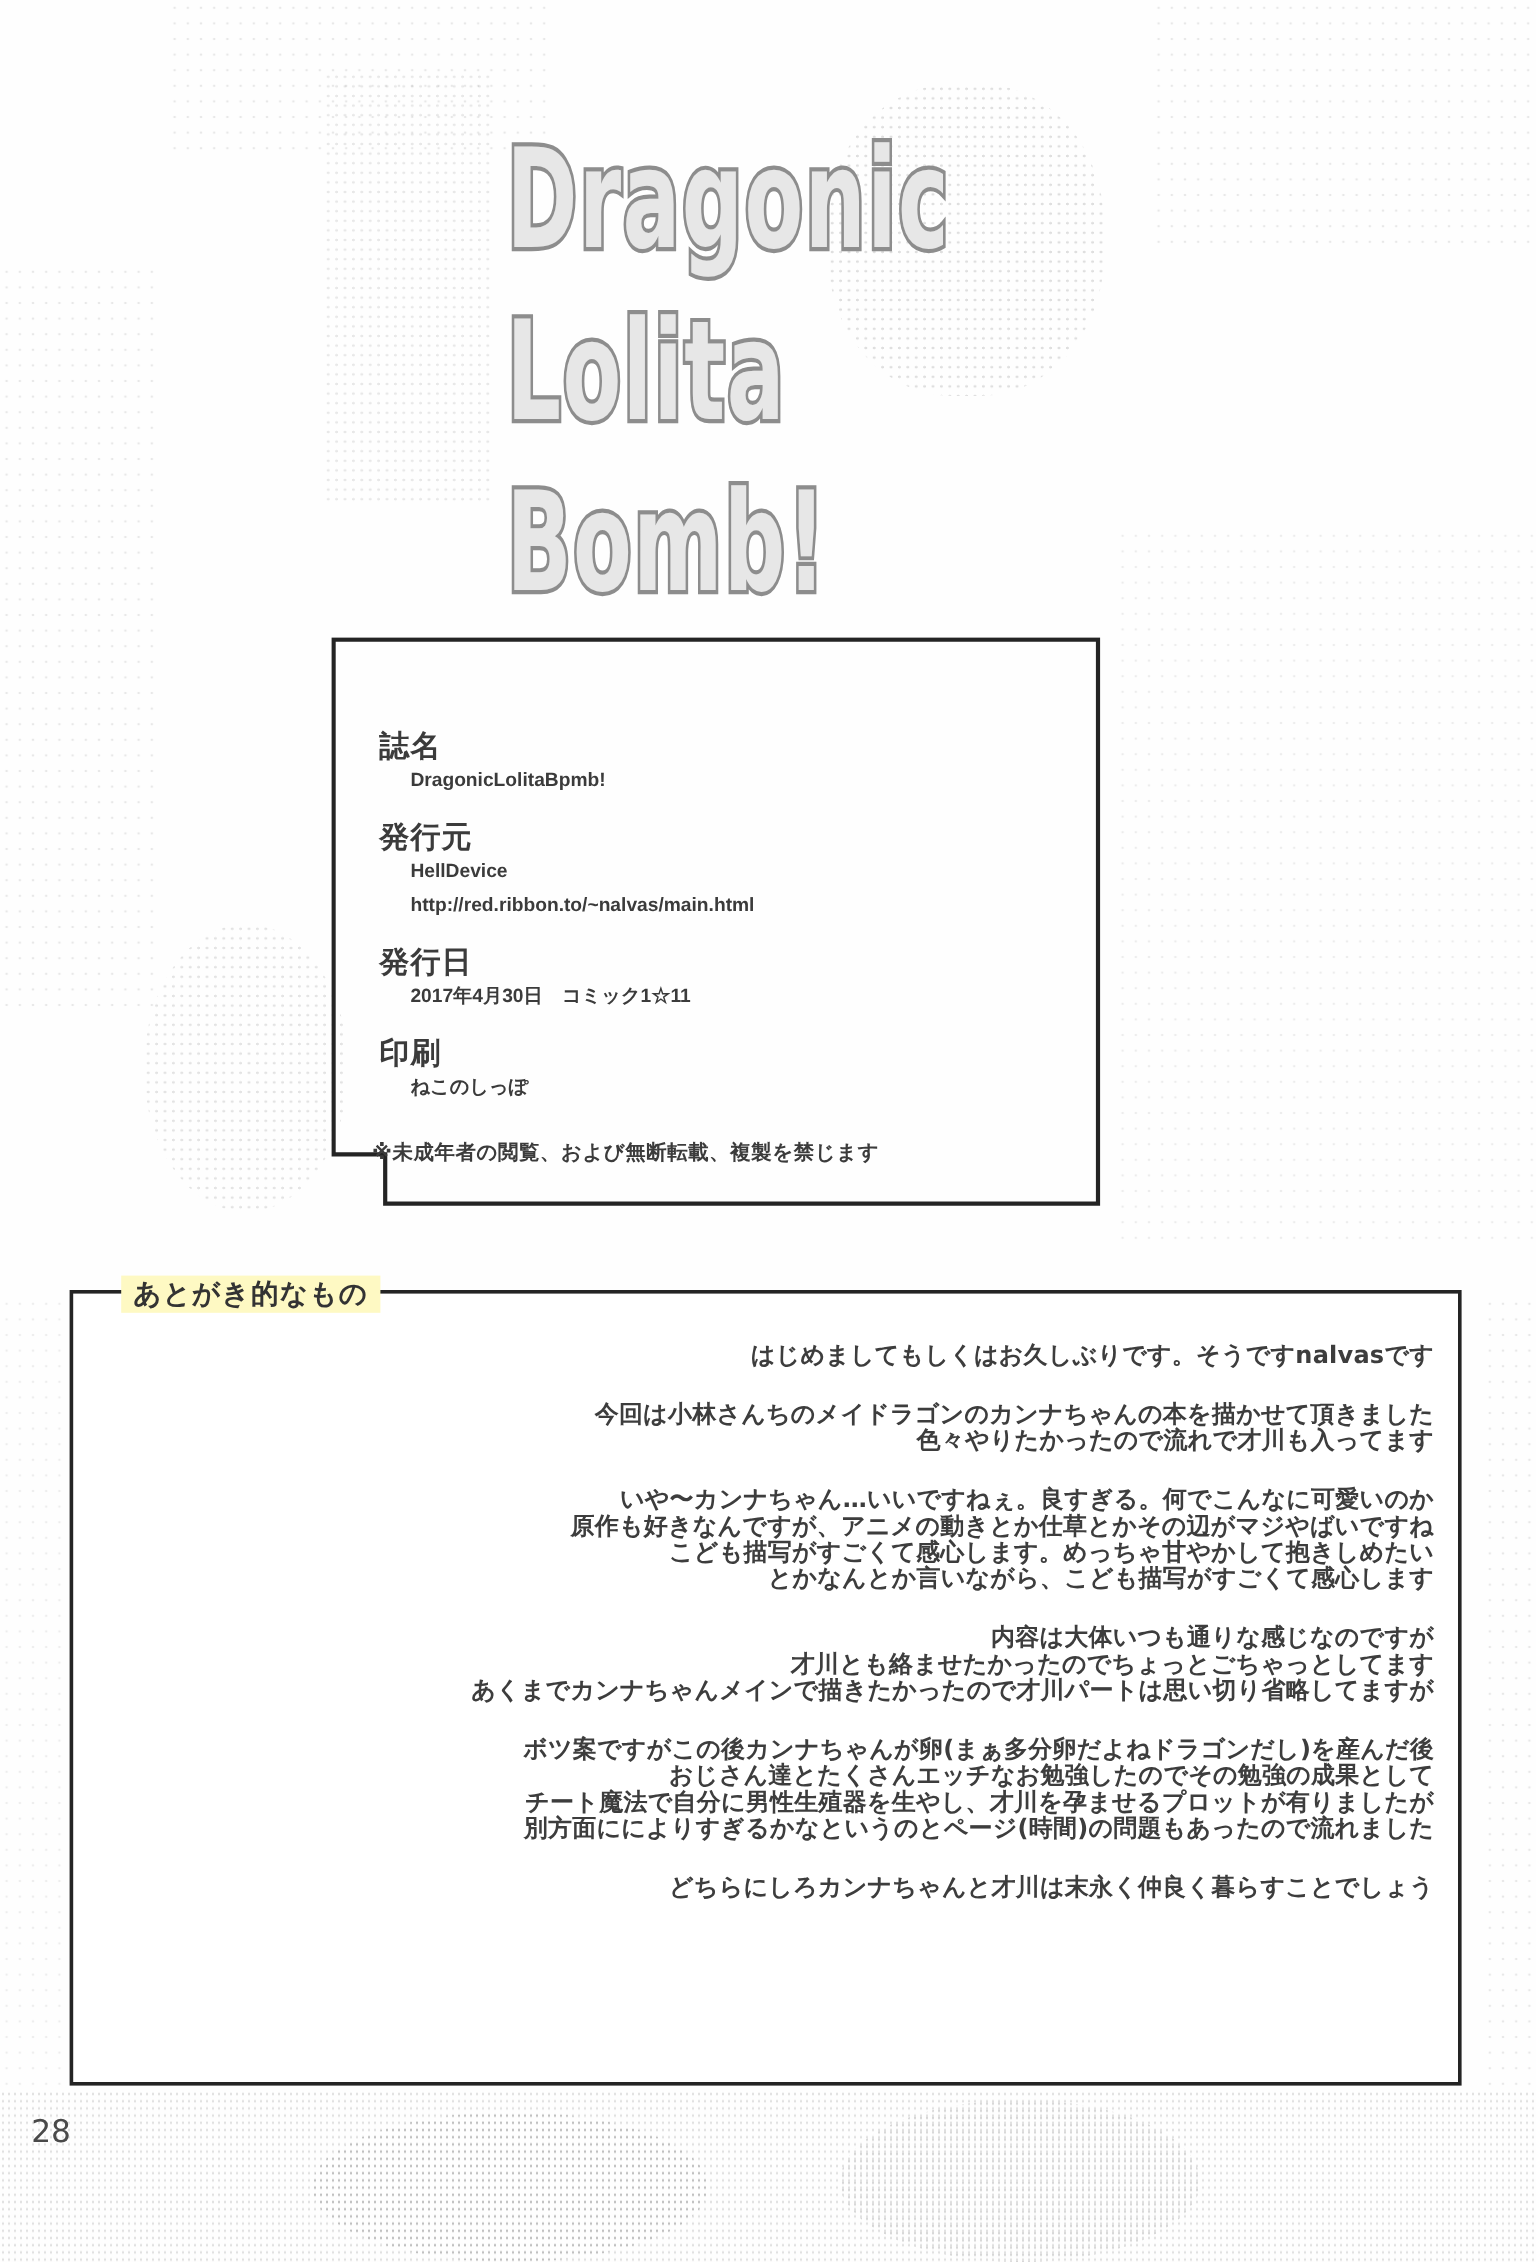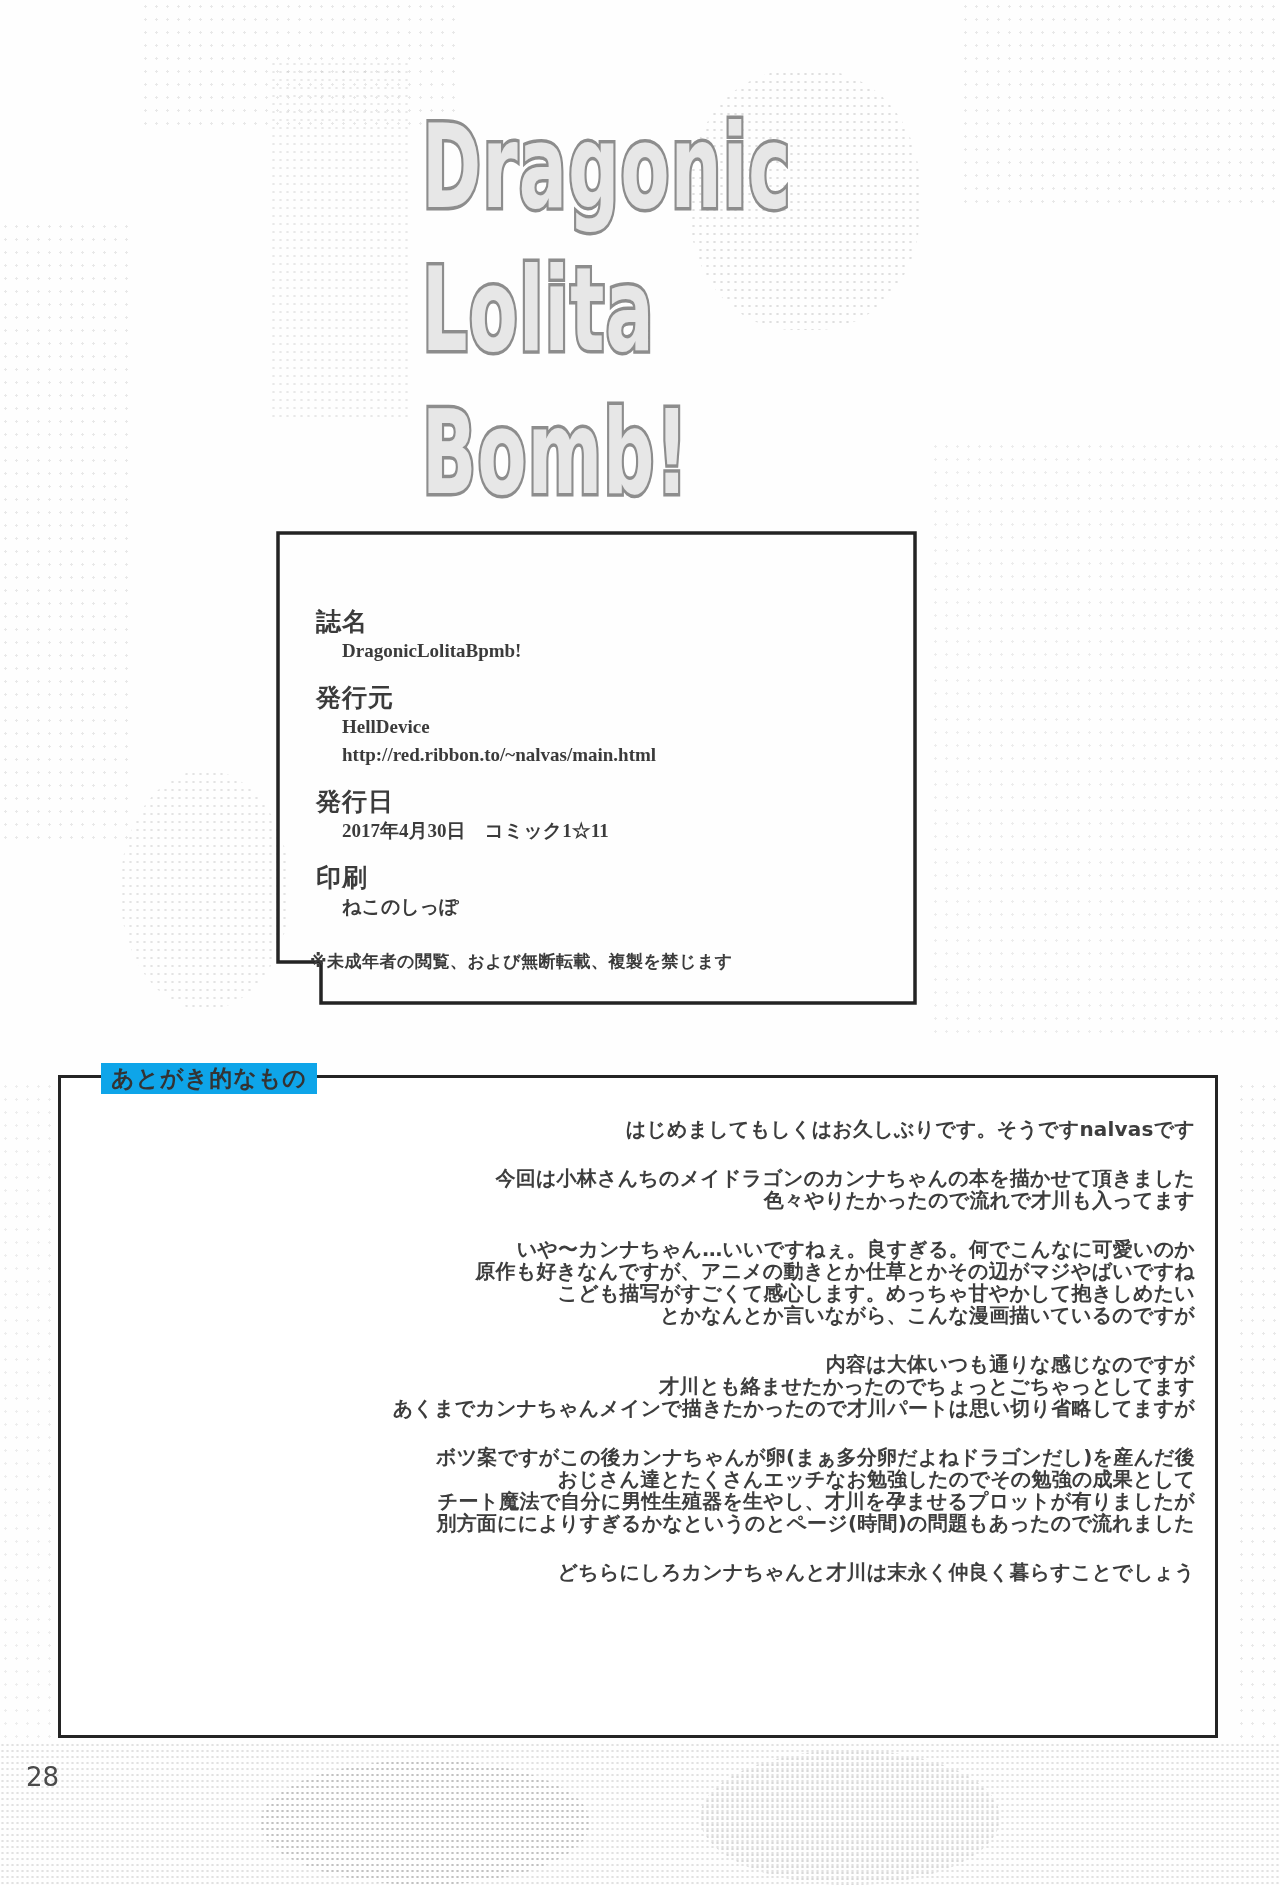--- a/index.html
+++ b/index.html
@@ -47,42 +47,42 @@
     color:#3b3b3b;
   }
   .field{margin-bottom:18px;}
   .field .label{
     padding-left:38px;
     font-size:25px;font-weight:bold;line-height:30px;
     letter-spacing:1px;
   }
   .field .value{
     padding-left:64px;
-    font-family:Liberation Serif, serif;
-    font-size:19px;font-weight:bold;line-height:28px;
+    font-family:Liberation Sans, sans-serif;
+    font-size:16px;font-weight:bold;line-height:28px;
     white-space:nowrap;
   }
   #colophon-notice{
     margin-top:26px;
     padding-left:32px;
     font-size:17px;font-weight:bold;line-height:28px;
     letter-spacing:.5px;
     white-space:nowrap;
   }
   
   #afterword-box{
     position:absolute;left:58px;top:1075px;
     width:1160px;height:663px;
     border:3px solid #242424;
     box-sizing:border-box;
     background:#fff;
   }
   #afterword-heading{
     position:absolute;left:40px;top:-15px;
-    background:#0ea5e9;
+    background:#fef9c3;
     padding:0 10px;
     font-size:23px;font-weight:bold;
     color:#333;
     letter-spacing:1px;
     white-space:nowrap;
   }
   #afterword-text{
     position:absolute;left:49px;top:40px;right:20px;
     font-size:20px;font-weight:600;
     line-height:22px;
@@ -154,21 +154,21 @@
           <div class="line">はじめましてもしくはお久しぶりです。そうですnalvasです</div>
         </div>
         <div class="para">
           <div class="line">今回は小林さんちのメイドラゴンのカンナちゃんの本を描かせて頂きました</div>
           <div class="line">色々やりたかったので流れで才川も入ってます</div>
         </div>
         <div class="para">
           <div class="line">いや〜カンナちゃん…いいですねぇ。良すぎる。何でこんなに可愛いのか</div>
           <div class="line">原作も好きなんですが、アニメの動きとか仕草とかその辺がマジやばいですね</div>
           <div class="line">こども描写がすごくて感心します。めっちゃ甘やかして抱きしめたい</div>
-          <div class="line">とかなんとか言いながら、こんな漫画描いているのですが</div>
+          <div class="line">とかなんとか言いながら、こども描写がすごくて感心します</div>
         </div>
         <div class="para">
           <div class="line">内容は大体いつも通りな感じなのですが</div>
           <div class="line">才川とも絡ませたかったのでちょっとごちゃっとしてます</div>
           <div class="line">あくまでカンナちゃんメインで描きたかったので才川パートは思い切り省略してますが</div>
         </div>
         <div class="para">
           <div class="line">ボツ案ですがこの後カンナちゃんが卵(まぁ多分卵だよねドラゴンだし)を産んだ後</div>
           <div class="line">おじさん達とたくさんエッチなお勉強したのでその勉強の成果として</div>
           <div class="line">チート魔法で自分に男性生殖器を生やし、才川を孕ませるプロットが有りましたが</div>

